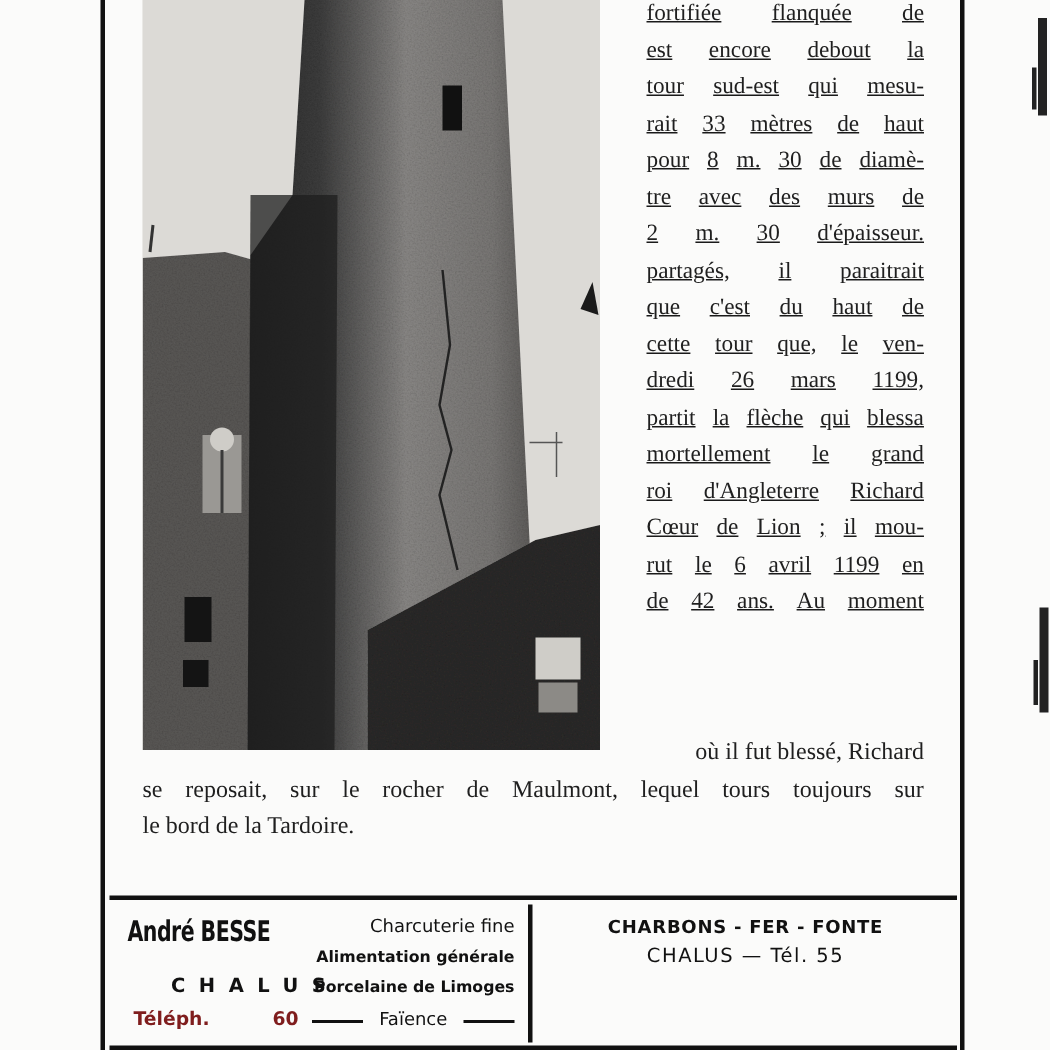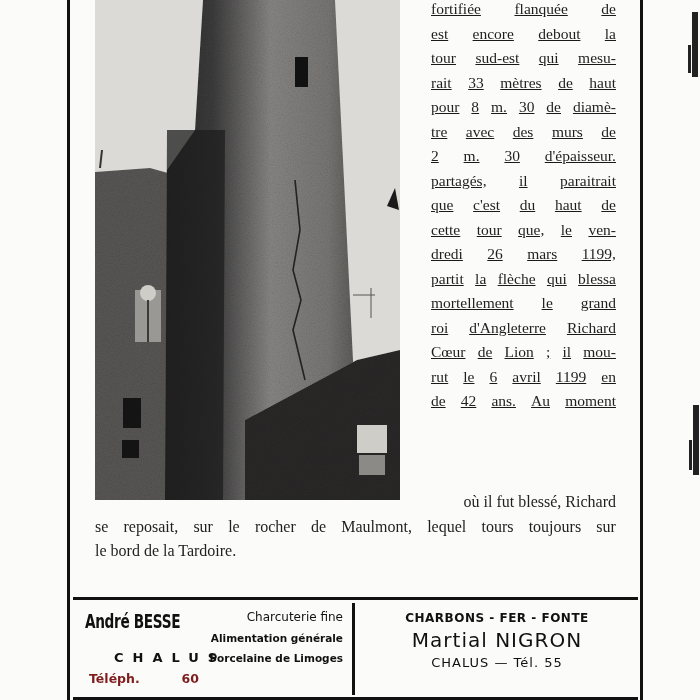--- a/index.html
+++ b/index.html
@@ -277,25 +277,29 @@
   <div class="ad-besse-name">André BESSE</div>
   <div class="ad-besse-city">CHALUS</div>
   <div class="ad-besse-tel">
     <span>Téléph.</span>
     <span>60</span>
   </div>
   <div class="ad-besse-lines">
     <div class="l">Charcuterie fine</div>
     <div class="l bold">Alimentation générale</div>
     <div class="l bold">Porcelaine de Limoges</div>
+    <div class="l faience">
+      <span class="dash"></span>
+      <span>Faïence</span>
+      <span class="dash"></span>
+    </div>
   </div>
 </div>
 
 <div class="ad-nigron">
   <div class="l1">CHARBONS - FER - FONTE</div>
-  <div class="l3">Martial NIGRON</div>
   <div class="l4">CHALUS — Tél. 55</div>
 </div>
 
 <div class="edge-scrap" style="left:692px;top:12px;width:6px;height:65px;"></div>
 <div class="edge-scrap" style="left:688px;top:45px;width:3px;height:28px;"></div>
 <div class="edge-scrap" style="left:693px;top:405px;width:6px;height:70px;"></div>
 <div class="edge-scrap" style="left:689px;top:440px;width:3px;height:30px;"></div>
 
 </body></html>

